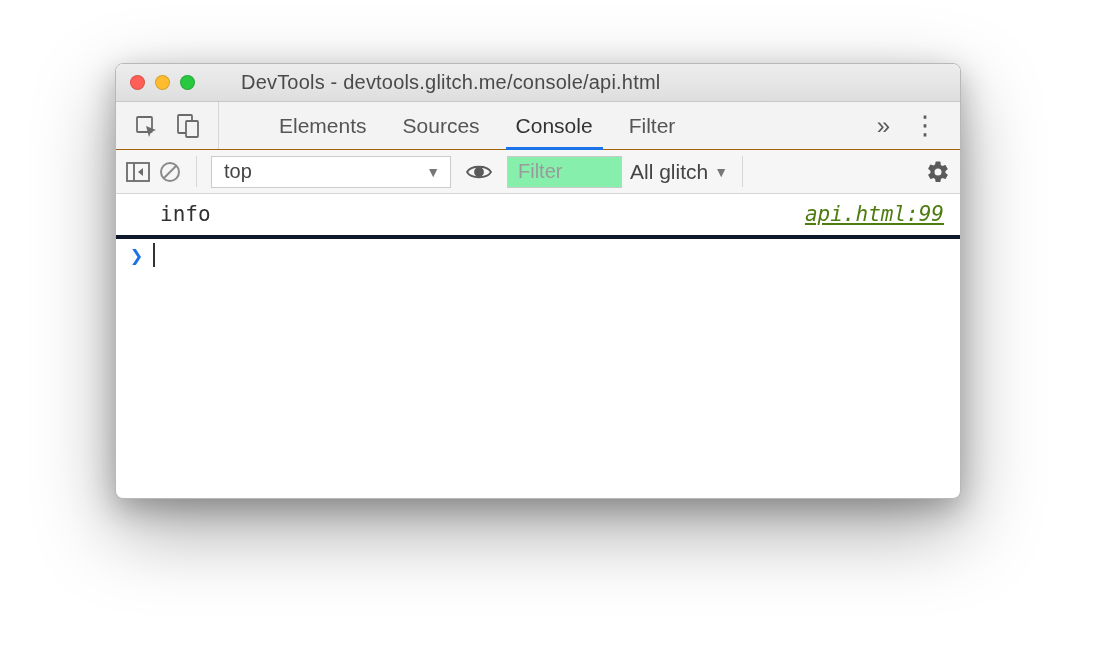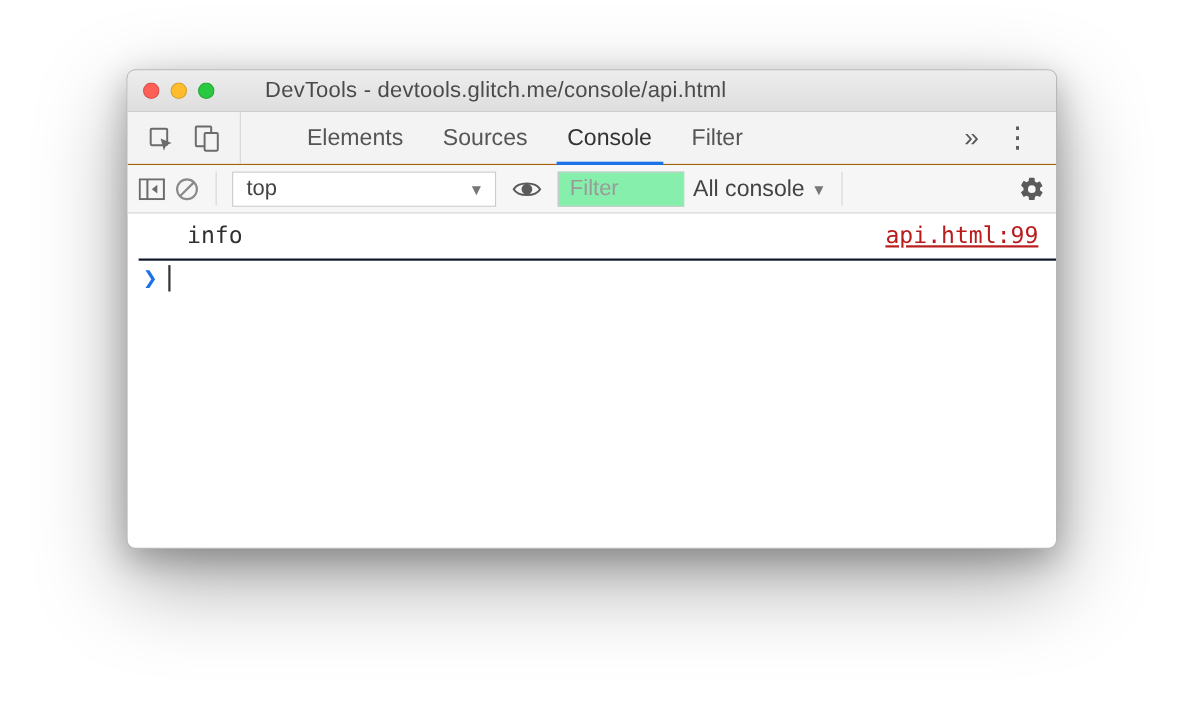--- a/index.html
+++ b/index.html
@@ -106,26 +106,25 @@
   .gear { margin-left:auto; font-size:24px; color:#5a5a5a; cursor:pointer;}
   .eye { font-size:22px; color:#5a5a5a; padding:0 6px;}
   .console {
     font-family: Menlo, Consolas, monospace;
     font-size:21px;
     color:#303030;
   }
   .log-row {
     display:flex;
     padding:4px 16px 4px 44px;
-    border-bottom:2px solid #0f172a;
+    border-bottom:4px solid #0f172a;
     line-height:1.55;
-    margin-left:10px;
   }
   .log-msg { flex:1; }
-  .log-src { color:#b91c1c; text-decoration:underline; cursor:pointer; font-family:Menlo,Consolas,monospace;}
+  .log-src { color:#4d7c0f; text-decoration:underline; cursor:pointer; font-family:Menlo,Consolas,monospace;font-style:italic;}
   .prompt-row {
     display:flex;
     align-items:center;
     padding:4px 16px 4px 14px;
     gap:10px;
   }
   .prompt-chevron { color:#1a73e8; font-weight:bold; font-size:22px;}
   .cursor {
     width:1.5px; height:24px; background:#333;
     animation:blink 1.1s step-start infinite;
@@ -194,21 +193,21 @@
       <span class="tri">▼</span>
     </div>
     <span class="eye icon-btn">
       <svg width="28" height="20" viewBox="0 0 28 20" fill="none" stroke="#5a5a5a" stroke-width="1.8">
         <path d="M2 10 C6 3 22 3 26 10 C22 17 6 17 2 10 Z"></path>
         <circle cx="14" cy="10" r="4" fill="#5a5a5a"></circle>
       </svg>
     </span>
     <input class="filter-input" placeholder="Filter" style="">
     <div class="levels">
-      <span>All console</span>
+      <span>All glitch</span>
       <span class="tri">▼</span>
     </div>
     <span class="vsep"></span>
     <span class="gear icon-btn">
       <svg width="24" height="24" viewBox="0 0 24 24" fill="#5a5a5a">
         <path d="M19.4 13a7.8 7.8 0 0 0 .1-1 7.8 7.8 0 0 0-.1-1l2.1-1.6a.5.5 0 0 0 .1-.6l-2-3.5a.5.5 0 0 0-.6-.2l-2.5 1a7.6 7.6 0 0 0-1.7-1L14.5 2a.5.5 0 0 0-.5-.4h-4A.5.5 0 0 0 9.5 2l-.4 2.6a7.6 7.6 0 0 0-1.7 1l-2.5-1a.5.5 0 0 0-.6.2l-2 3.5a.5.5 0 0 0 .1.6L4.5 11a7.8 7.8 0 0 0 0 2l-2.1 1.6a.5.5 0 0 0-.1.6l2 3.5a.5.5 0 0 0 .6.2l2.5-1a7.6 7.6 0 0 0 1.7 1l.4 2.6a.5.5 0 0 0 .5.4h4a.5.5 0 0 0 .5-.4l.4-2.6a7.6 7.6 0 0 0 1.7-1l2.5 1a.5.5 0 0 0 .6-.2l2-3.5a.5.5 0 0 0-.1-.6Zm-7.4 2.5A3.5 3.5 0 1 1 15.5 12 3.5 3.5 0 0 1 12 15.5Z"></path>
       </svg>
     </span>
   </div>
 

